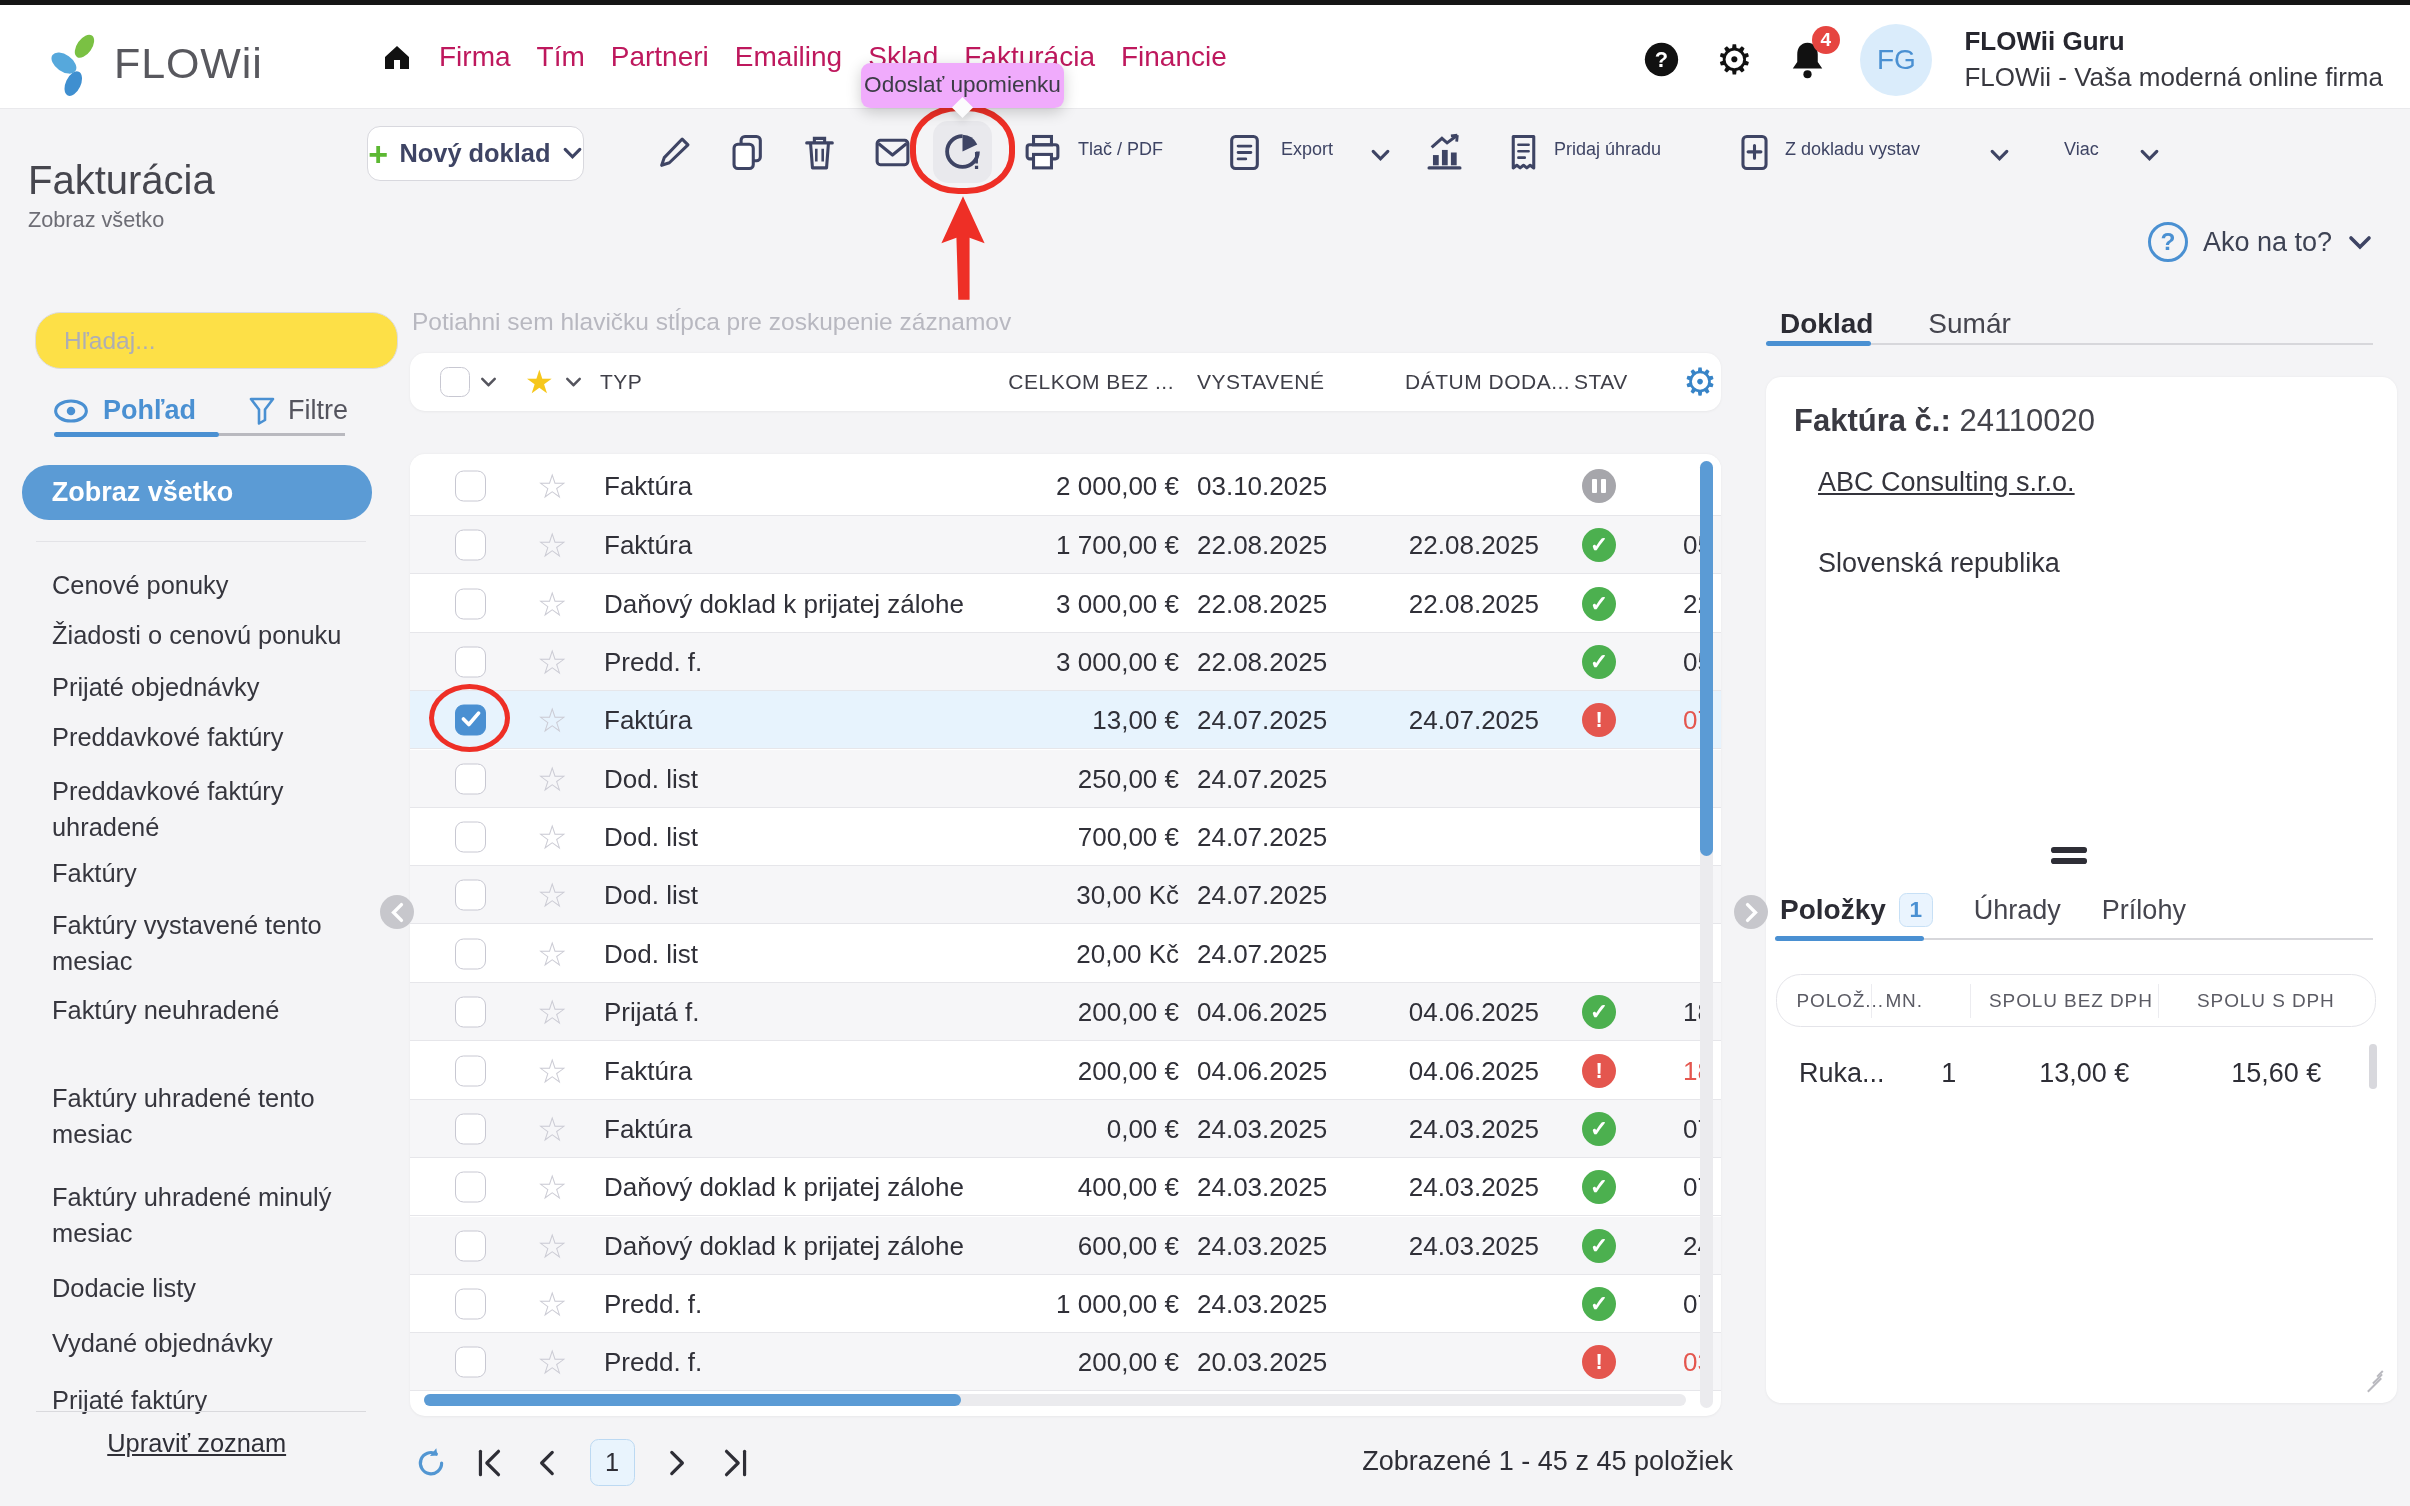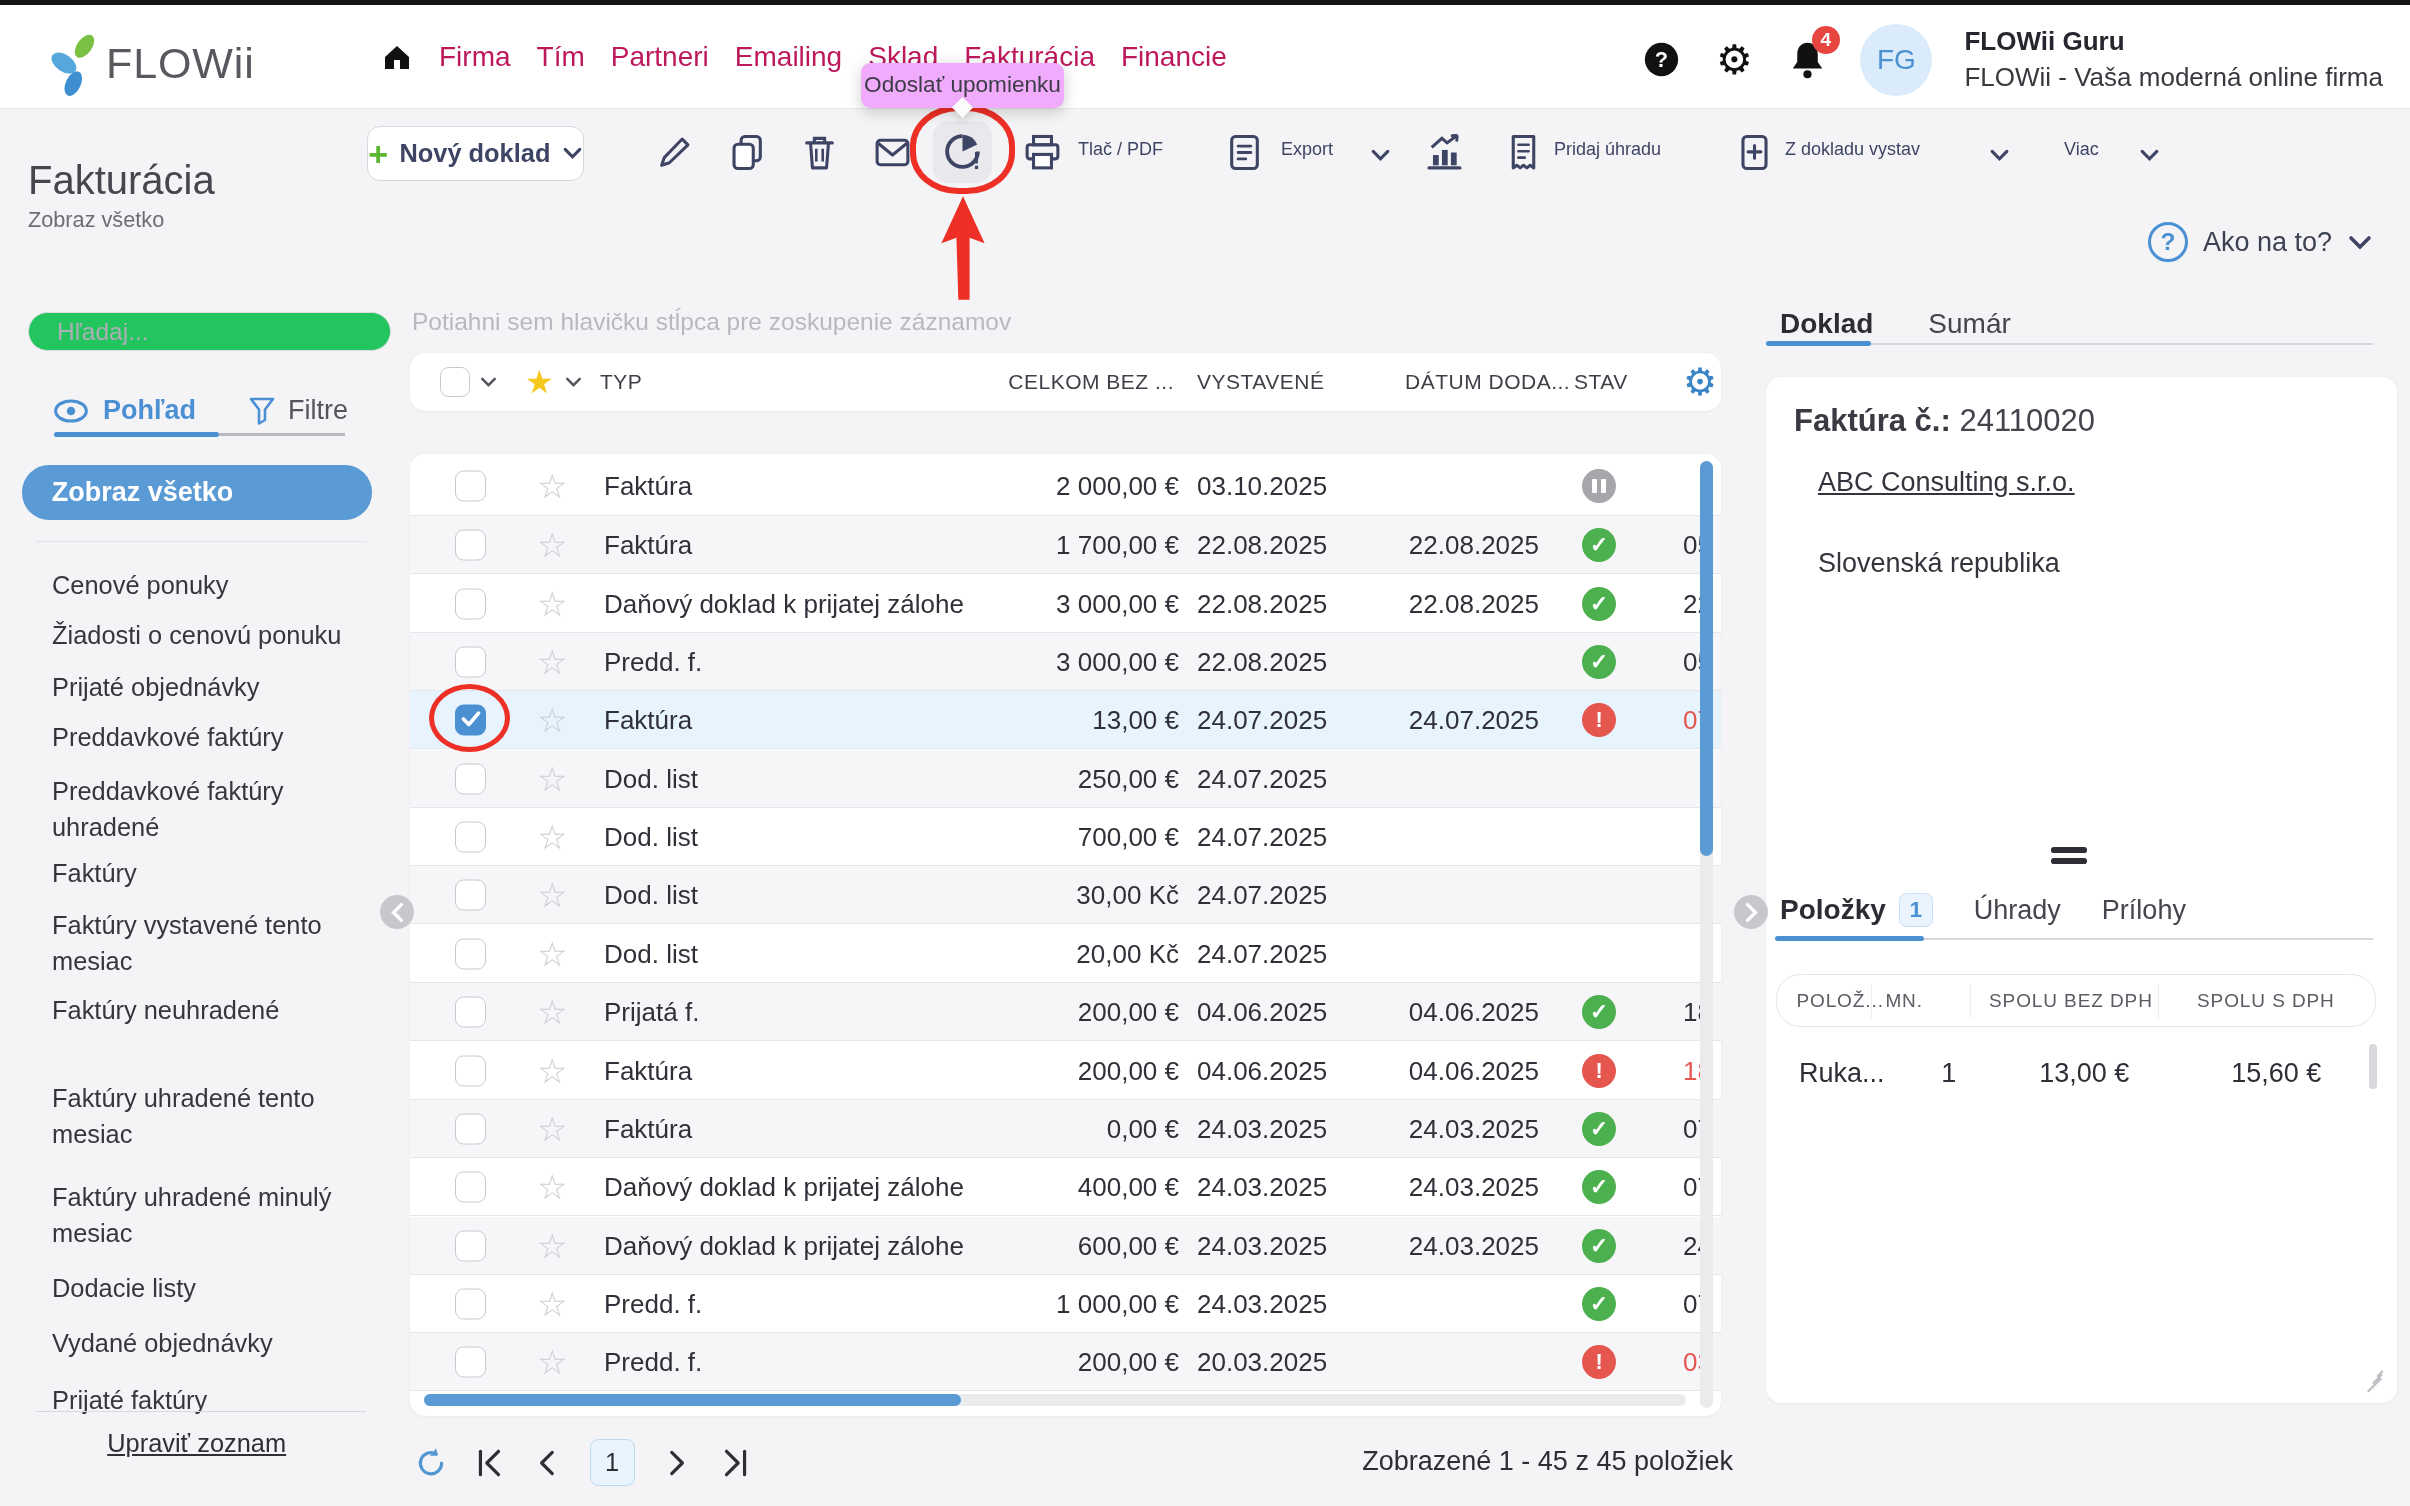--- a/index.html
+++ b/index.html
@@ -3,21 +3,21 @@
 <meta charset="utf-8">
 <style>
   * { margin:0; padding:0; box-sizing:border-box; }
   html,body { width:2411px; height:1507px; }
   body { position:relative; overflow:hidden; background:#f4f4f6; font-family:"Liberation Sans",sans-serif; color:#303038; }
   .abs { position:absolute; }
 
   
   #top-strip { left:0; top:0; width:2411px; height:4.7px; background:#151515; }
   #header { left:0; top:4.7px; width:2411px; height:104px; background:#ffffff; border-bottom:0.9px solid #e9e9ec; }
-  #logo { left:49px; top:26px; display:flex; align-items:center; gap:1px; }
+  #logo { left:49px; top:26px; display:flex; align-items:center; gap:9px; }
   #logo-text { font-size:43px; color:#58585e; letter-spacing:0.9px; }
   #main-nav { left:381px; top:36px; display:flex; align-items:center; gap:26px; font-size:28px; color:#be185d; }
   .nav-item { cursor:pointer; }
   #home-icon { width:32px; height:32px; }
   #tooltip { left:861px; top:58px; width:203px; height:45px; background:#f0abfc; border-radius:9.4px;
              box-shadow:0 3.8px 15px rgba(0,0,0,.20); font-size:22.6px; color:#3c3c46; display:flex;
              align-items:center; justify-content:center; z-index:30; }
   #tooltip:after { content:""; position:absolute; left:94px; bottom:-7.5px; width:15px; height:15px;
              background:#fbfbfc; transform:rotate(45deg); box-shadow:3.8px 3.8px 7.5px rgba(0,0,0,.08); }
   #hdr-right { right:28px; top:19px; display:flex; align-items:center; gap:32px; }
@@ -46,21 +46,21 @@
   #annot-row-ellipse { left:429px; top:684px; width:81px; height:68px; border:5.6px solid #ee2f26; border-radius:50%; z-index:25; }
 
   
   #page-title { left:28px; top:158px; font-size:40px; color:#46464e; }
   #page-subtitle { left:28px; top:207px; font-size:21.7px; color:#6d6d75; }
   #howto { right:38px; top:222px; display:flex; align-items:center; gap:15px; font-size:27px; color:#3d4253; }
   #howto-q { width:40px; height:40px; border:3.8px solid #4a90d2; border-radius:50%; color:#4a90d2;
              font-size:24.5px; font-weight:bold; display:flex; align-items:center; justify-content:center; }
 
   
-  #search-box { left:28px; top:312px; width:363px; height:39px; background:#22c55e; border:1.9px solid #dcdce1;
+  #search-box { left:35px; top:312px; width:363px; height:57px; background:#fde047; border:1.9px solid #dcdce1;
                 border-radius:25.4px; }
   #search-box input { width:100%; height:100%; border:0; outline:0; background:transparent; border-radius:25.4px;
                 padding:0 28px; font-size:24.5px; color:#46464e; font-family:inherit; }
   #search-box input::placeholder { color:#aeaeb4; }
   #side-tabs { left:52px; top:395px; display:flex; gap:53px; align-items:center; }
   .side-tab { display:flex; gap:13px; align-items:center; font-size:27px; }
   #tab-pohlad { color:#4a90d2; font-weight:bold; }
   #tab-filtre { color:#54545e; }
   #underline-pohlad { left:54px; top:432px; width:165px; height:4.7px; background:#4a90d2; border-radius:2.8px; }
   #underline-filtre { left:219px; top:433px; width:126px; height:2.8px; background:#b9b9bf; }

